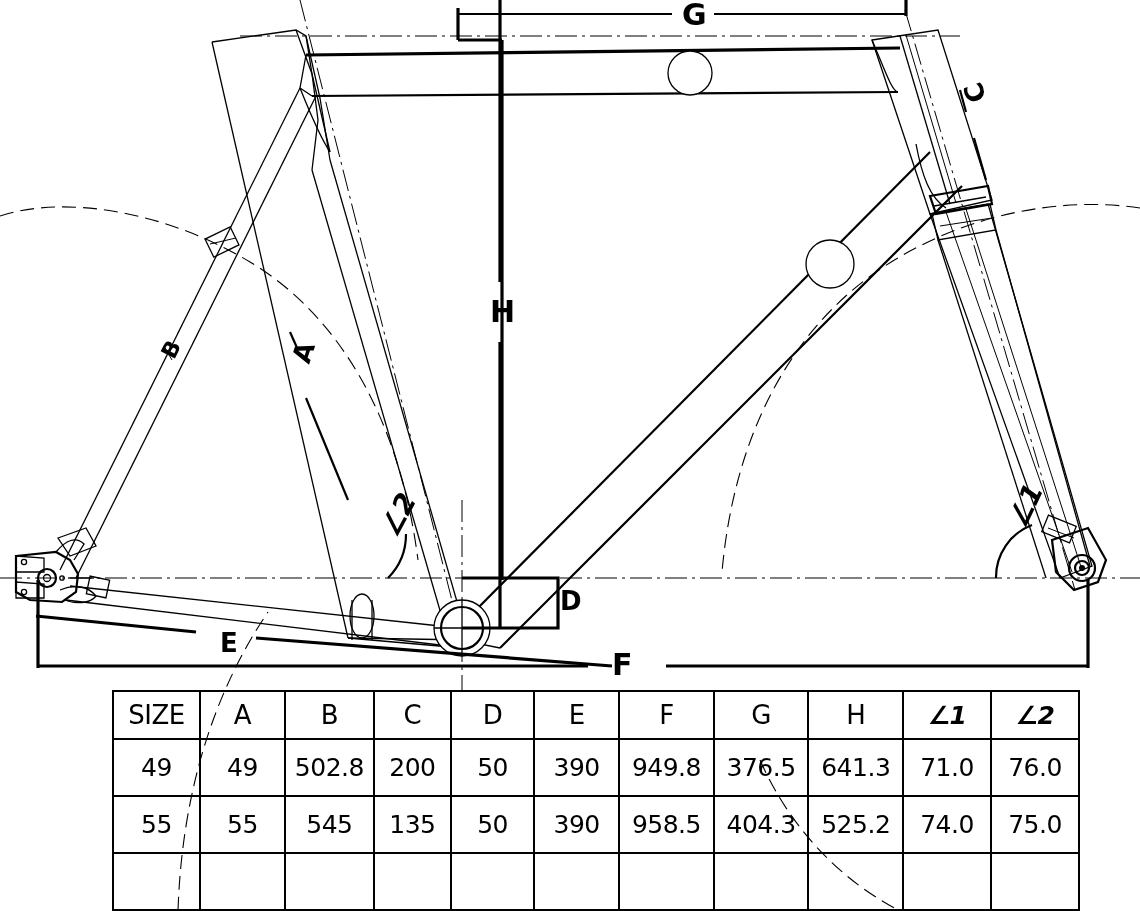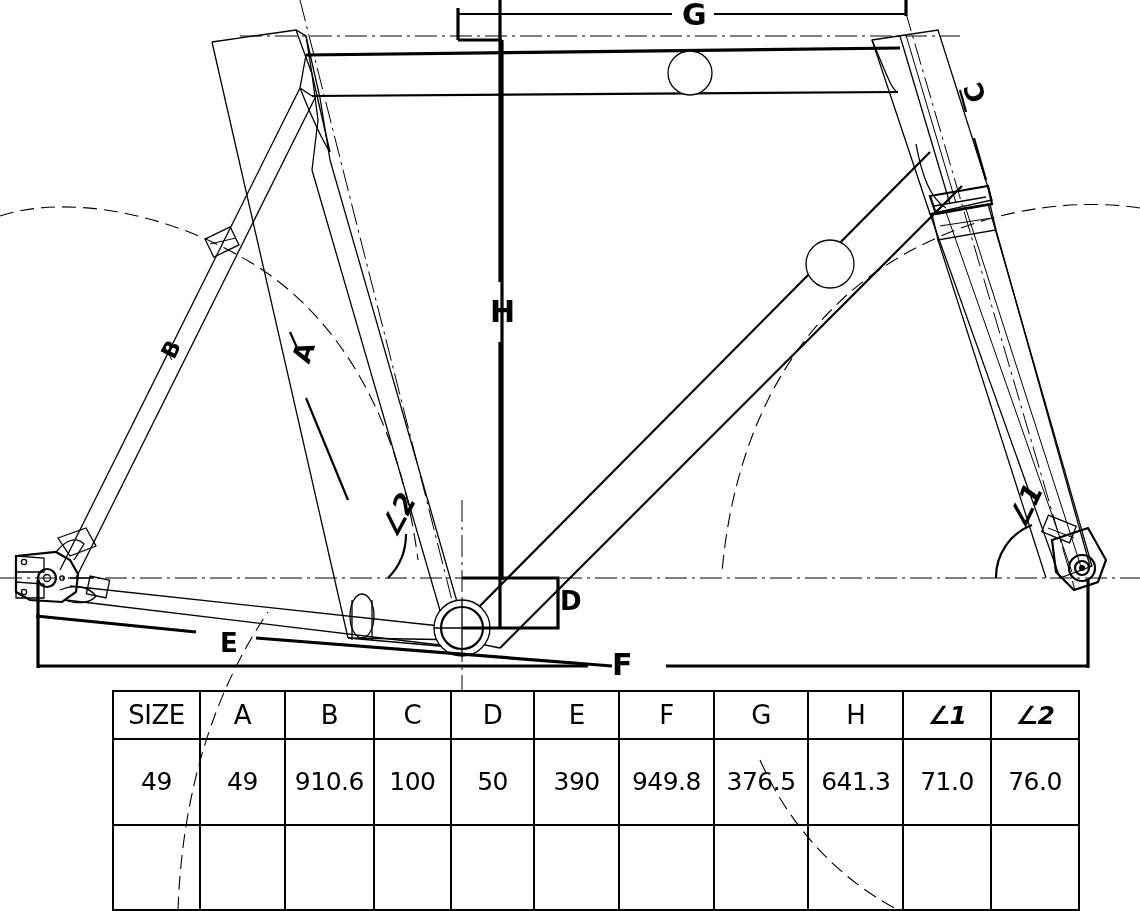--- a/index.html
+++ b/index.html
@@ -334,30 +334,43 @@
           <th>G</th>
           <th>H</th>
           <th class="ang">∠1</th>
           <th class="ang">∠2</th>
         </tr>
       </thead>
       <tbody>
         <tr>
           <td>49</td>
           <td>49</td>
-          <td>910.6</td>
-          <td>100</td>
+          <td>502.8</td>
+          <td>200</td>
           <td>50</td>
           <td>390</td>
           <td>949.8</td>
           <td>376.5</td>
           <td>641.3</td>
           <td>71.0</td>
           <td>76.0</td>
         </tr>
+        <tr>
+          <td>55</td>
+          <td>55</td>
+          <td>545</td>
+          <td>135</td>
+          <td>50</td>
+          <td>390</td>
+          <td>958.5</td>
+          <td>404.3</td>
+          <td>525.2</td>
+          <td>74.0</td>
+          <td>75.0</td>
+        </tr>
         <tr class="empty">
           <td></td>
           <td></td>
           <td></td>
           <td></td>
           <td></td>
           <td></td>
           <td></td>
           <td></td>
           <td></td>

